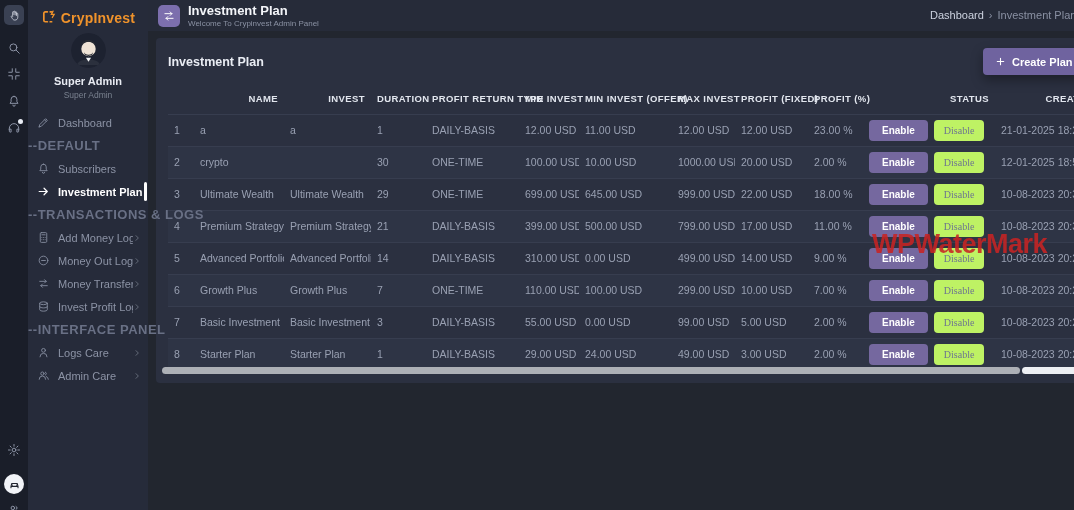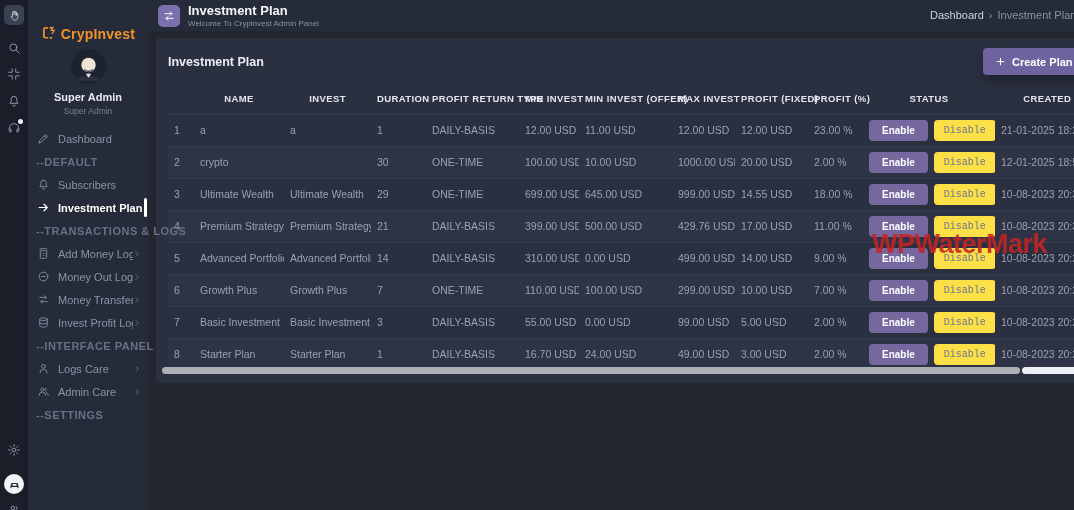--- a/index.html
+++ b/index.html
@@ -12,61 +12,61 @@
   .leftstrip { position:absolute; left:0; top:0; width:28px; height:510px; background:#1a1e29; z-index:5; }
   .ls-icon { position:absolute; left:7px; width:14px; height:14px; color:#8d94a6; }
   .ls-box { position:absolute; left:4px; top:5px; width:20px; height:20px; background:#3a4153; border-radius:5px; display:flex; align-items:center; justify-content:center; color:#d6dae4; }
   .ls-box .icon { width:13px; height:13px; }
   .badge-dot { position:absolute; right:-2px; top:-2px; width:5px; height:5px; border-radius:50%; background:#e9edf5; }
   .ls-circle { position:absolute; left:4px; width:20px; height:20px; background:#f2f4f8; border-radius:50%; display:flex; align-items:center; justify-content:center; color:#20242f; }
   .ls-circle .icon { width:13px; height:13px; }
 
   
   .sidebar { position:absolute; left:28px; top:0; width:120px; height:510px; background:#262b3a; z-index:4; }
-  .logo { display:flex; align-items:center; justify-content:center; gap:3px; padding-top:9px;margin-top:16px; }
+  .logo { display:flex; align-items:center; justify-content:center; gap:3px; padding-top:9px; }
   .logo .mark { width:17px; height:17px; color:#f0932b; }
   .logo .mark svg { width:100%; height:100%; stroke:currentColor; fill:none; stroke-width:2.4; stroke-linecap:round; }
   .logo-text { font-size:14px; font-weight:bold; color:#f0932b; letter-spacing:.2px; }
   .avatar { width:35px; height:35px; border-radius:50%; margin:7px auto 0; overflow:hidden; }
   .uname { text-align:center; font-size:11px; font-weight:bold; color:#e8ebf2; margin-top:7px; }
   .urole { text-align:center; font-size:8.5px; color:#79818f; margin-top:3px; }
   .nav { margin-top:11px; }
   .nav-item { position:relative; height:23px; display:flex; align-items:center; padding-left:9px; color:#8c93a5; font-size:11px; cursor:pointer; }
   .nav-item .icon { width:13px; height:13px; margin-right:8px; flex:none; color:#848c9e; }
   .nav-item .lbl { white-space:nowrap; overflow:hidden; }
   .nav-item.active { color:#ffffff; font-weight:bold; }
   .nav-item.active .icon { color:#ffffff; }
   .nav-item.active::after { content:""; position:absolute; right:1px; top:2px; bottom:2px; width:3px; background:#fff; border-radius:2px; }
   .nav-item .chev { margin-left:auto; margin-right:7px; width:8px; height:8px; color:#79818f; }
-  .nav-section { height:23px; display:flex; align-items:center; padding-left:8px; font-size:11px; font-weight:bold; letter-spacing:.5px; color:#697085; white-space:nowrap; }
+  .nav-section { height:23px; display:flex; align-items:center; font-size:13px; font-weight:bold; letter-spacing:.5px; color:#697085; white-space:nowrap; }
 
   
   .main { position:absolute; left:148px; top:0; width:926px; height:510px; background:#22262f; }
   .topbar { position:absolute; left:0; top:0; width:100%; height:31px; background:#262b39; display:flex; align-items:center; }
   .tb-icon { width:22px; height:22px; background:#7c6fad; border-radius:5px; margin-left:10px; display:flex; align-items:center; justify-content:center; color:#fff; flex:none; }
   .tb-icon .icon { width:14px; height:14px; }
   .tb-title { font-size:13px; font-weight:bold; color:#f3f5f9; line-height:13px; }
   .tb-sub { font-size:8px; color:#8a91a3; margin-top:2px; }
   .breadcrumb { position:absolute; left:782px; top:9px; font-size:11px; color:#8a91a3; white-space:nowrap; }
   .breadcrumb .bc-parent { color:#ccd2df; }
   .breadcrumb .bc-sep { margin:0 5px; color:#8a91a3; }
 
   
   .card { position:absolute; left:8px; top:38px; width:961px; height:345px; background:#2b3040; border-radius:4px; }
   .card-title { position:absolute; left:12px; top:17px; font-size:12.5px; font-weight:bold; color:#e9ecf3; }
   .create-btn { position:absolute; left:827px; top:10px; height:27px; padding:0 12px; background:#6f639f; border:none; border-radius:4px; color:#fff; font-size:11px; font-weight:bold; display:flex; align-items:center; gap:6px; cursor:pointer; box-shadow:0 5px 12px rgba(0,0,0,.35); font-family:inherit; }
   .create-btn .icon { width:11px; height:11px; }
 
   table { position:absolute; left:12px; top:46px; width:947px; border-collapse:collapse; table-layout:fixed; }
-  thead th { height:30px; font-size:9.5px; font-weight:bold; color:#e2e6ee; text-align:center; padding:0 6px; letter-spacing:.4px; white-space:nowrap; }
+  thead th { height:30px; font-size:9.5px; font-weight:bold; color:#e2e6ee; text-align:right; padding:0 6px; letter-spacing:.4px; white-space:nowrap; }
   tbody td { height:32px; font-size:10.5px; color:#99a0b2; padding:0 6px; border-top:1px solid #373d4f; white-space:nowrap; overflow:hidden; }
   tbody tr:nth-child(even) { background:#2e3445; }
   .status-group { display:flex; gap:6px; }
   .btn-enable { background:#75689f; color:#fff; font-weight:bold; font-size:10px; padding:5px 13px; border:none; border-radius:4px; cursor:pointer; font-family:inherit; }
-  .btn-disable { background:#fde047; color:#6d7590; font-size:10px; padding:5px 10px; border:none; border-radius:4px; cursor:pointer; font-family:Liberation Mono, monospace; }
+  .btn-disable { background:#bef264; color:#6d7590; font-size:10px; padding:5px 10px; border:none; border-radius:4px; cursor:pointer; font-family:Liberation Serif, serif; }
 
   .hscroll { position:absolute; left:6px; top:329px; width:949px; height:7px; }
   .hscroll .thumb { position:absolute; left:0; top:0; width:858px; height:7px; background:#adb0b6; border-radius:4px; cursor:pointer; }
   .hscroll .track-end { position:absolute; left:860px; top:0; width:200px; height:7px; background:#edeff3; border-radius:4px; }
 
   .watermark { position:absolute; left:872px; top:229px; font-size:27px; font-weight:bold; color:rgba(199,35,35,.88); z-index:60; letter-spacing:-.5px; pointer-events:none; }
 </style>
 </head>
 <body>
 
@@ -247,21 +247,20 @@
             <path d="M4 19a6 6 0 0 1 12 0M15.5 5.8a3 3 0 0 1 0 5.4M17.2 13.8A6 6 0 0 1 21 19"></path>
           </svg>
         </span>
         <span class="lbl">Admin Care</span>
         <span class="chev icon">
           <svg viewBox="0 0 24 24">
             <path d="M9 5l7 7-7 7" stroke-width="2.2"></path>
           </svg>
         </span>
       </div>
-      <div class="nav-section">--SETTINGS</div>
     </div>
 </div>
 
 <div class="main">
   <div class="topbar">
     <div class="tb-icon">
       <span class="icon">
           <svg viewBox="0 0 24 24">
             <path d="M5 8h12M14 5l3 3-3 3M19 16H7M10 13l-3 3 3 3"></path>
           </svg>
@@ -359,39 +358,39 @@
           </tr>
           <tr>
             <td>3</td>
             <td>Ultimate Wealth</td>
             <td>Ultimate Wealth</td>
             <td>29</td>
             <td>ONE-TIME</td>
             <td>699.00 USD</td>
             <td>645.00 USD</td>
             <td>999.00 USD</td>
-            <td>14.55 USD</td>
+            <td>22.00 USD</td>
             <td>18.00 %</td>
             <td>
               <div class="status-group">
                 <button class="btn-enable">Enable</button>
                 <button class="btn-disable">Disable</button>
               </div>
             </td>
             <td>10-08-2023 20:31 PM</td>
           </tr>
           <tr>
             <td>4</td>
             <td>Premium Strategy</td>
             <td>Premium Strategy</td>
             <td>21</td>
             <td>DAILY-BASIS</td>
             <td>399.00 USD</td>
             <td>500.00 USD</td>
-            <td>429.76 USD</td>
+            <td>799.00 USD</td>
             <td>17.00 USD</td>
             <td>11.00 %</td>
             <td>
               <div class="status-group">
                 <button class="btn-enable">Enable</button>
                 <button class="btn-disable">Disable</button>
               </div>
             </td>
             <td>10-08-2023 20:30 PM</td>
           </tr>
@@ -451,21 +450,21 @@
               </div>
             </td>
             <td>10-08-2023 20:28 PM</td>
           </tr>
           <tr>
             <td>8</td>
             <td>Starter Plan</td>
             <td>Starter Plan</td>
             <td>1</td>
             <td>DAILY-BASIS</td>
-            <td>16.70 USD</td>
+            <td>29.00 USD</td>
             <td>24.00 USD</td>
             <td>49.00 USD</td>
             <td>3.00 USD</td>
             <td>2.00 %</td>
             <td>
               <div class="status-group">
                 <button class="btn-enable">Enable</button>
                 <button class="btn-disable">Disable</button>
               </div>
             </td>

